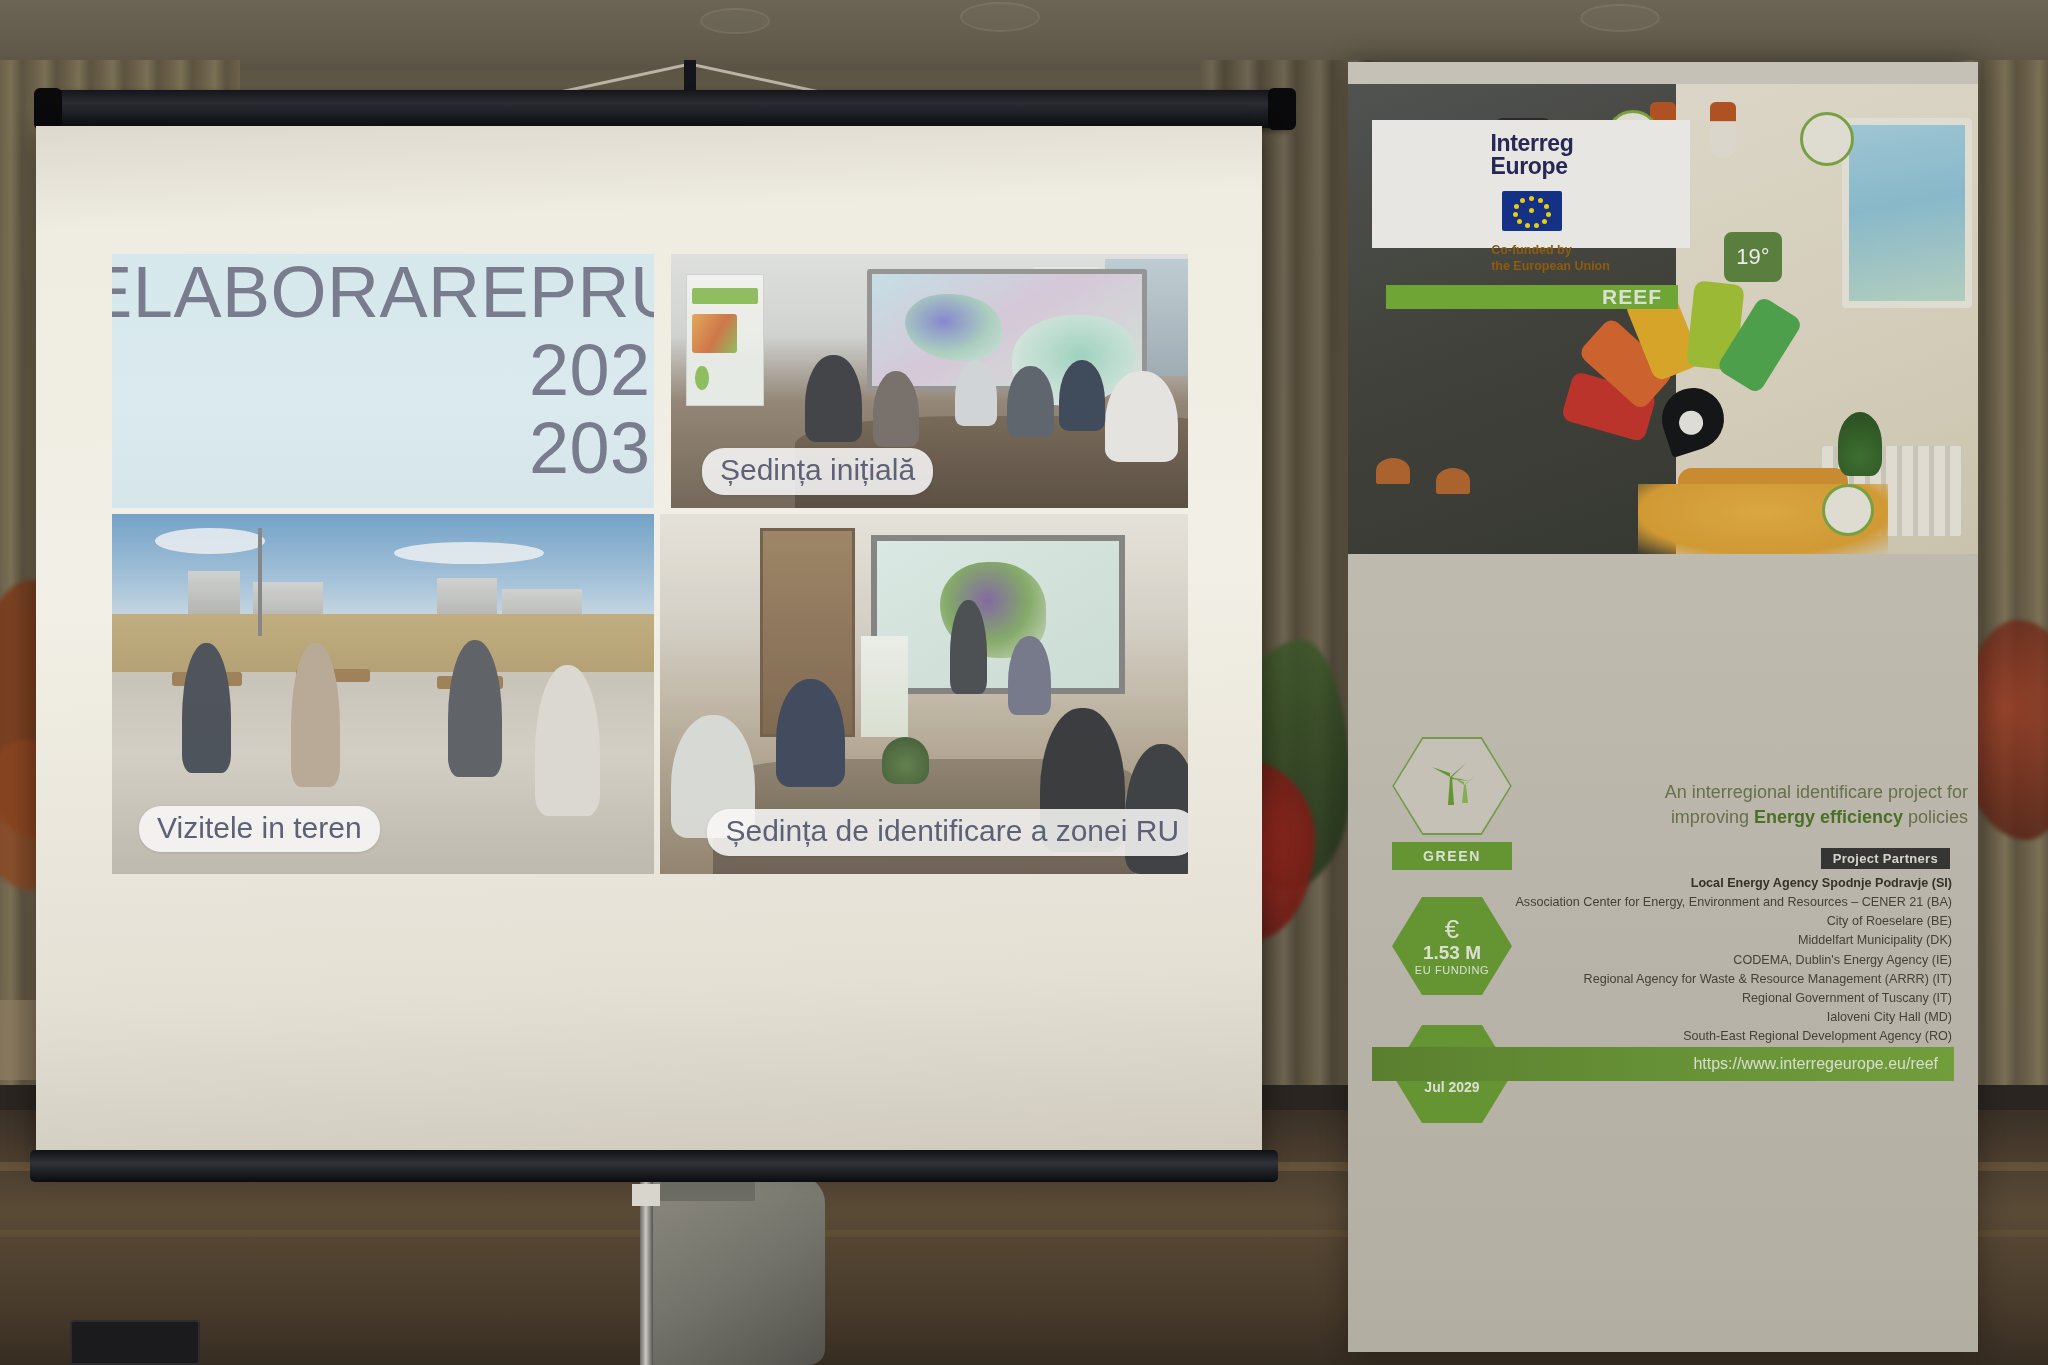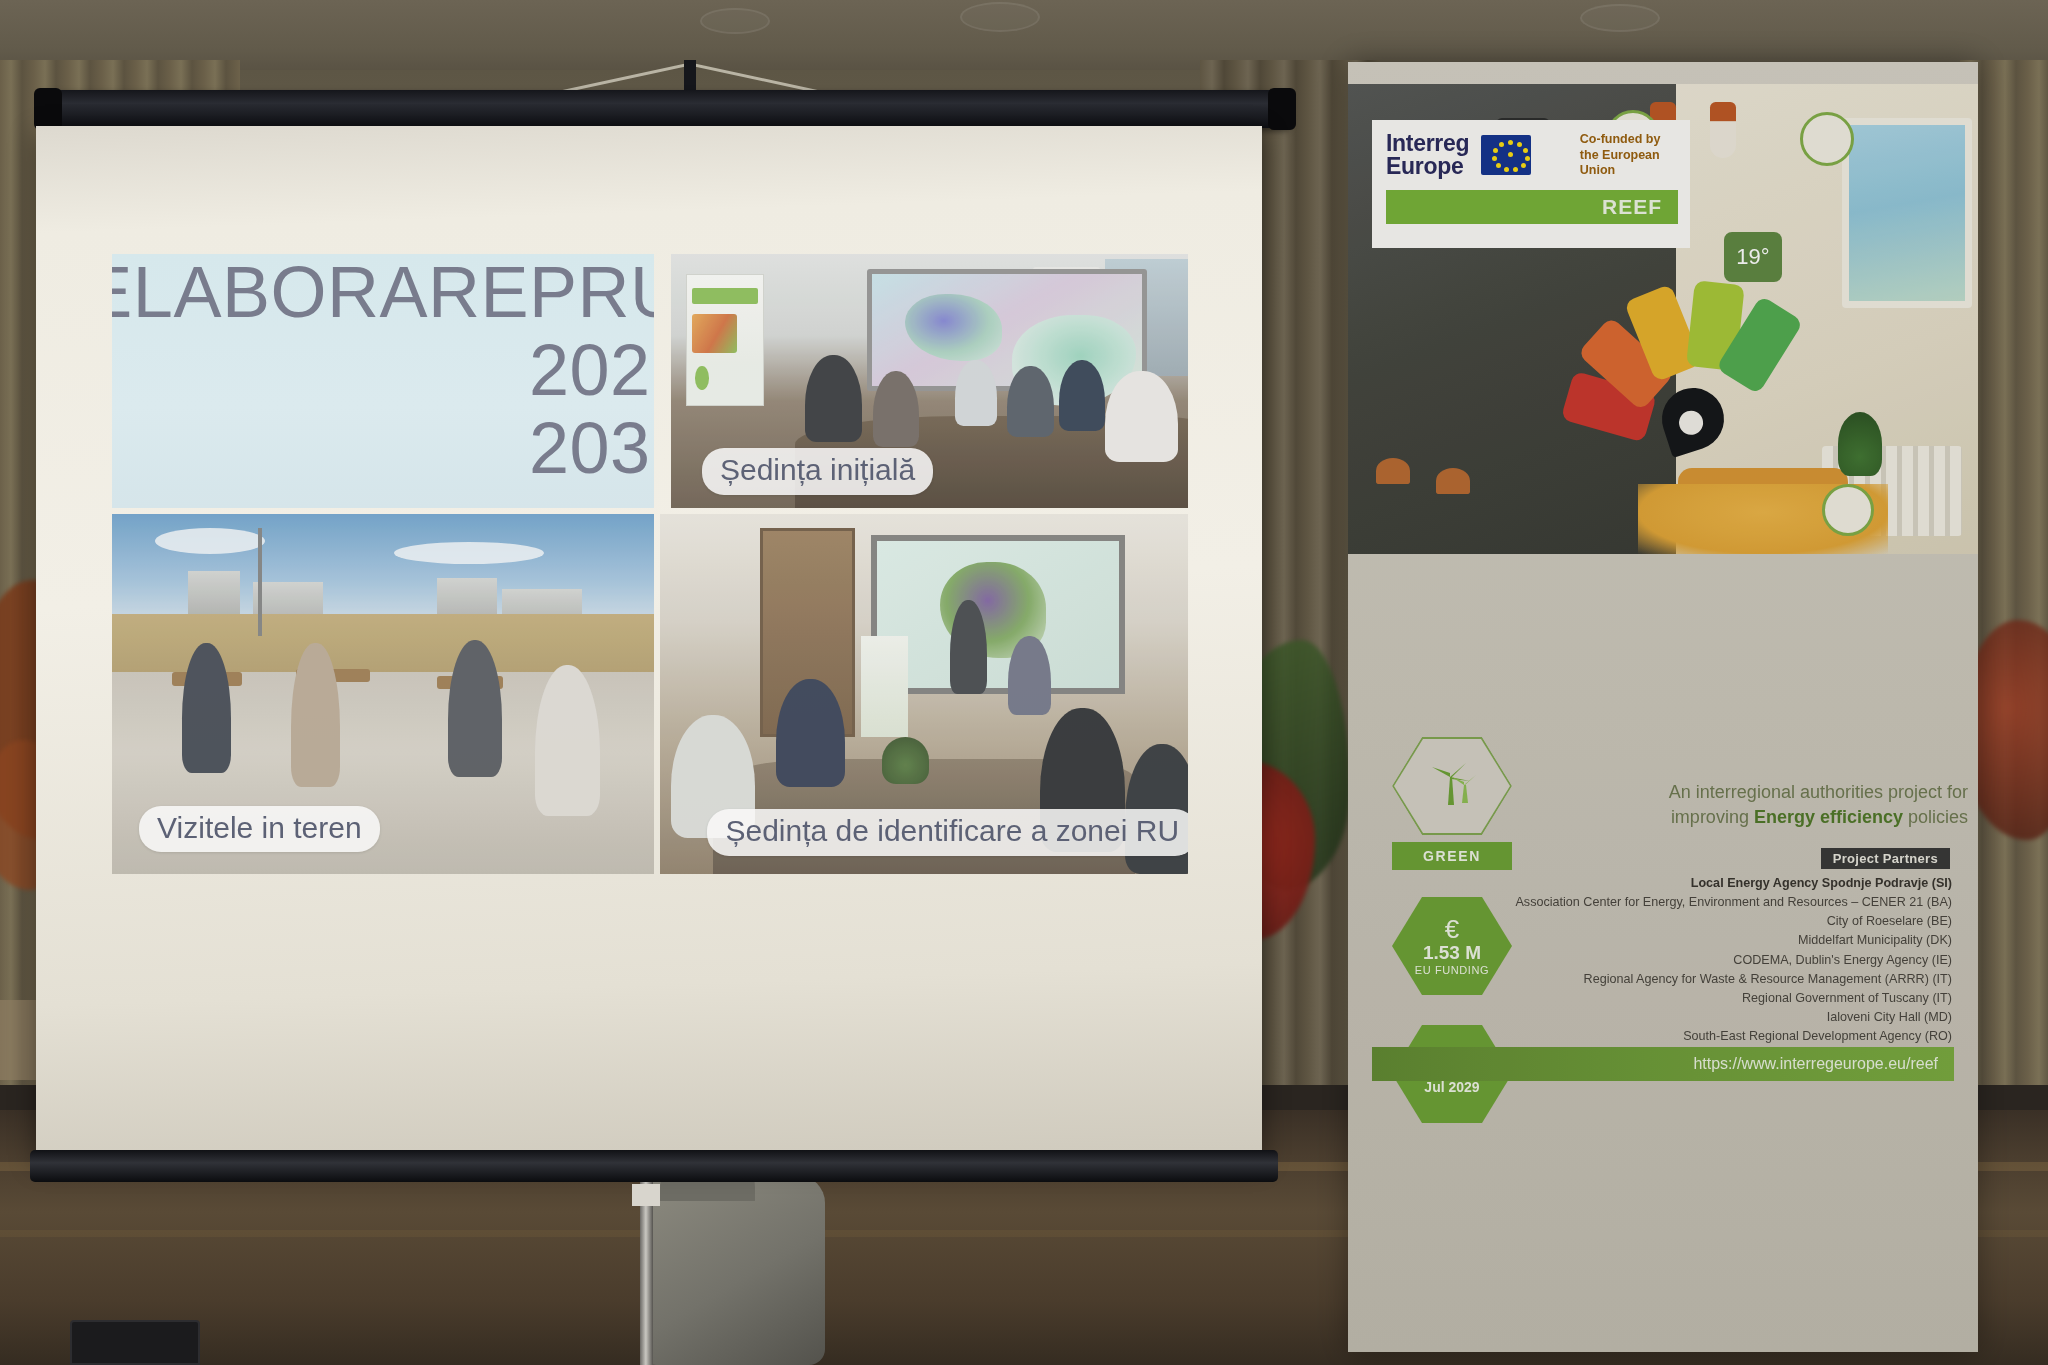--- a/index.html
+++ b/index.html
@@ -255,21 +255,21 @@
     transform-origin: 50% 100%; border-radius:10px; }
   .gauge .needle { position:absolute; left:128px; bottom:-16px; width:62px; height:62px;
     background:#16181a; border-radius:50% 50% 50% 4px; transform: rotate(-18deg); }
   .gauge .needle::after { content:""; position:absolute; left:16px; top:22px; width:24px; height:24px;
     background:#f1efe8; border-radius:50%; }
 
   .bn-logobox {
     position:absolute; left:24px; top:58px; width:318px; height:128px;
     background:#fbfaf6; display:flex; flex-direction:column; padding:12px 12px 0 14px;
   }
-  .bn-logorow { display:flex; align-items:center; gap:12px; }
+  .bn-logorow { display:flex; align-items:center; gap:12px;flex-direction:column; }
   .interreg { color:#2b2b63; font-weight:bold; font-size:23px; line-height:1.02; letter-spacing:-.3px; }
   .euflag { width:60px; height:40px; background:#12359b; position:relative; border-radius:2px; }
   .euflag .star { position:absolute; width:5px; height:5px; background:#ffdf00; border-radius:50%; }
   .cofund { color:#a16207; font-size:12.5px; font-weight:bold; line-height:1.25;margin-left:37px; }
   .reefbar { margin-top:11px; height:34px; background:#74b62e; display:flex;
     align-items:center; justify-content:flex-end; padding-right:16px; }
   .reefbar span { color:#eef5e3; font-size:21px; font-weight:bold; letter-spacing:1px; }
 
   .bn-greenband {
     position:absolute; left:0; top:498px; width:630px; height:120px;
@@ -496,21 +496,21 @@
           <div>the European Union</div>
         </div>
       </div>
       <div class="reefbar">
         <span>REEF</span>
       </div>
     </div>
 
 
     <div class="bn-tagline">
-      <div>An interregional authorities project for</div>
+      <div>An interregional identificare project for</div>
       <div><span>improving </span><b>Energy efficiency</b><span> policies</span></div>
     </div>
 
     <div class="pp-chip">Project Partners</div>
     <div class="pp-list">
       <div class="lead">Local Energy Agency Spodnje Podravje (SI)</div>
       <div>Association Center for Energy, Environment and Resources – CENER 21 (BA)</div>
       <div>City of Roeselare (BE)</div>
       <div>Middelfart Municipality (DK)</div>
       <div>CODEMA, Dublin's Energy Agency (IE)</div>

